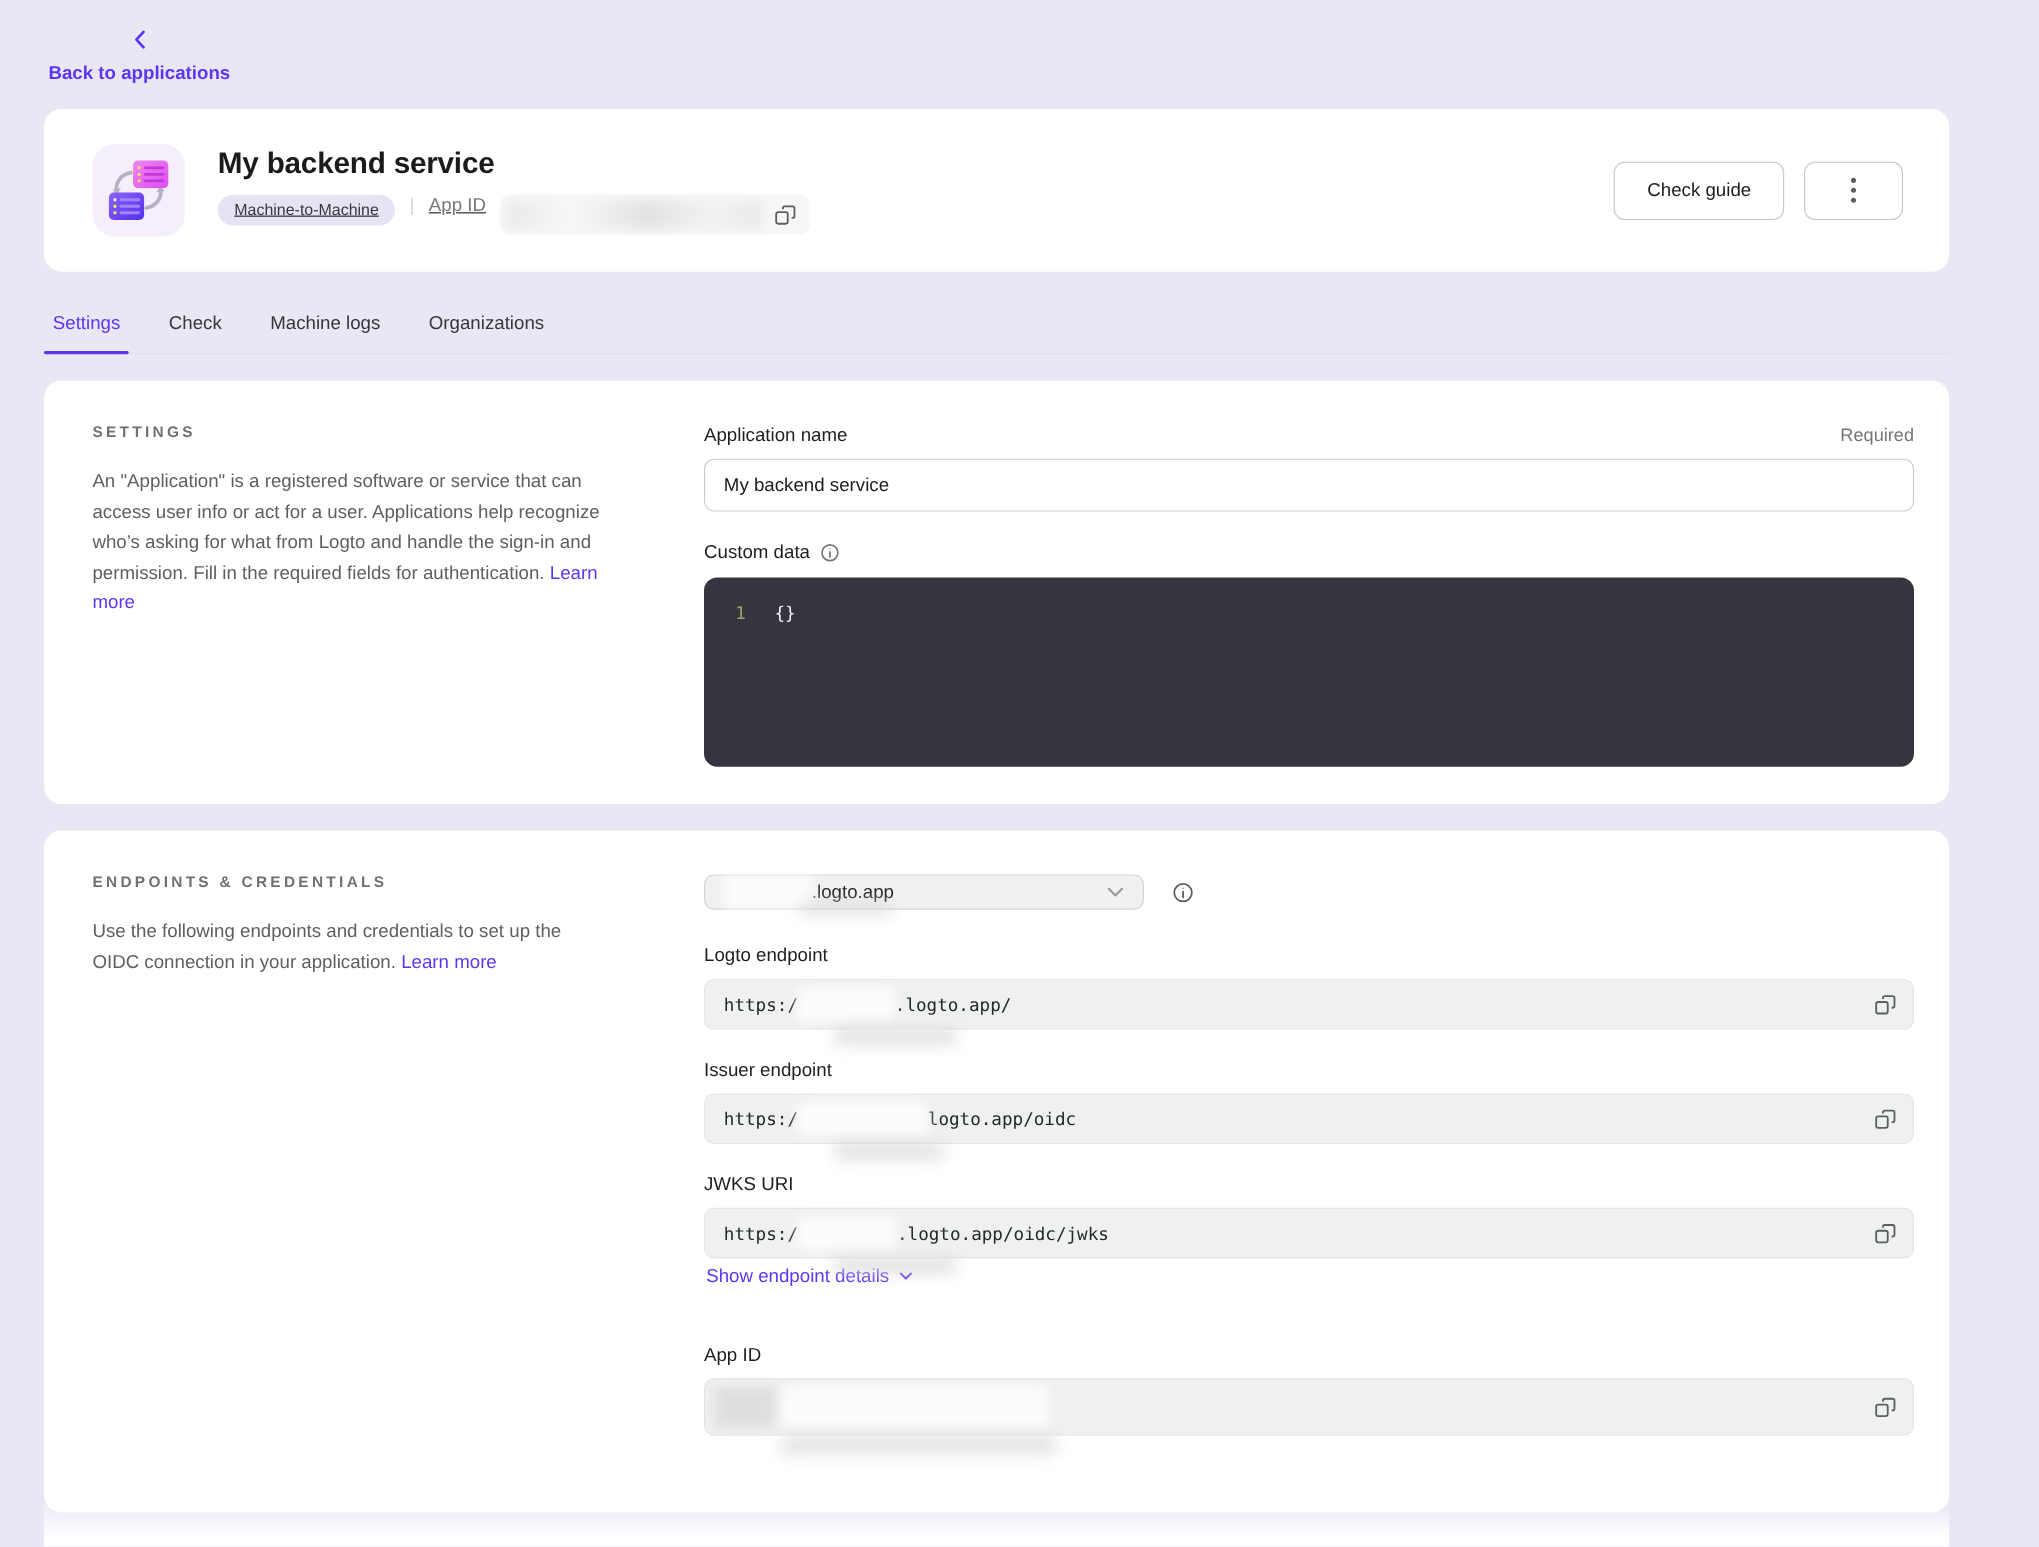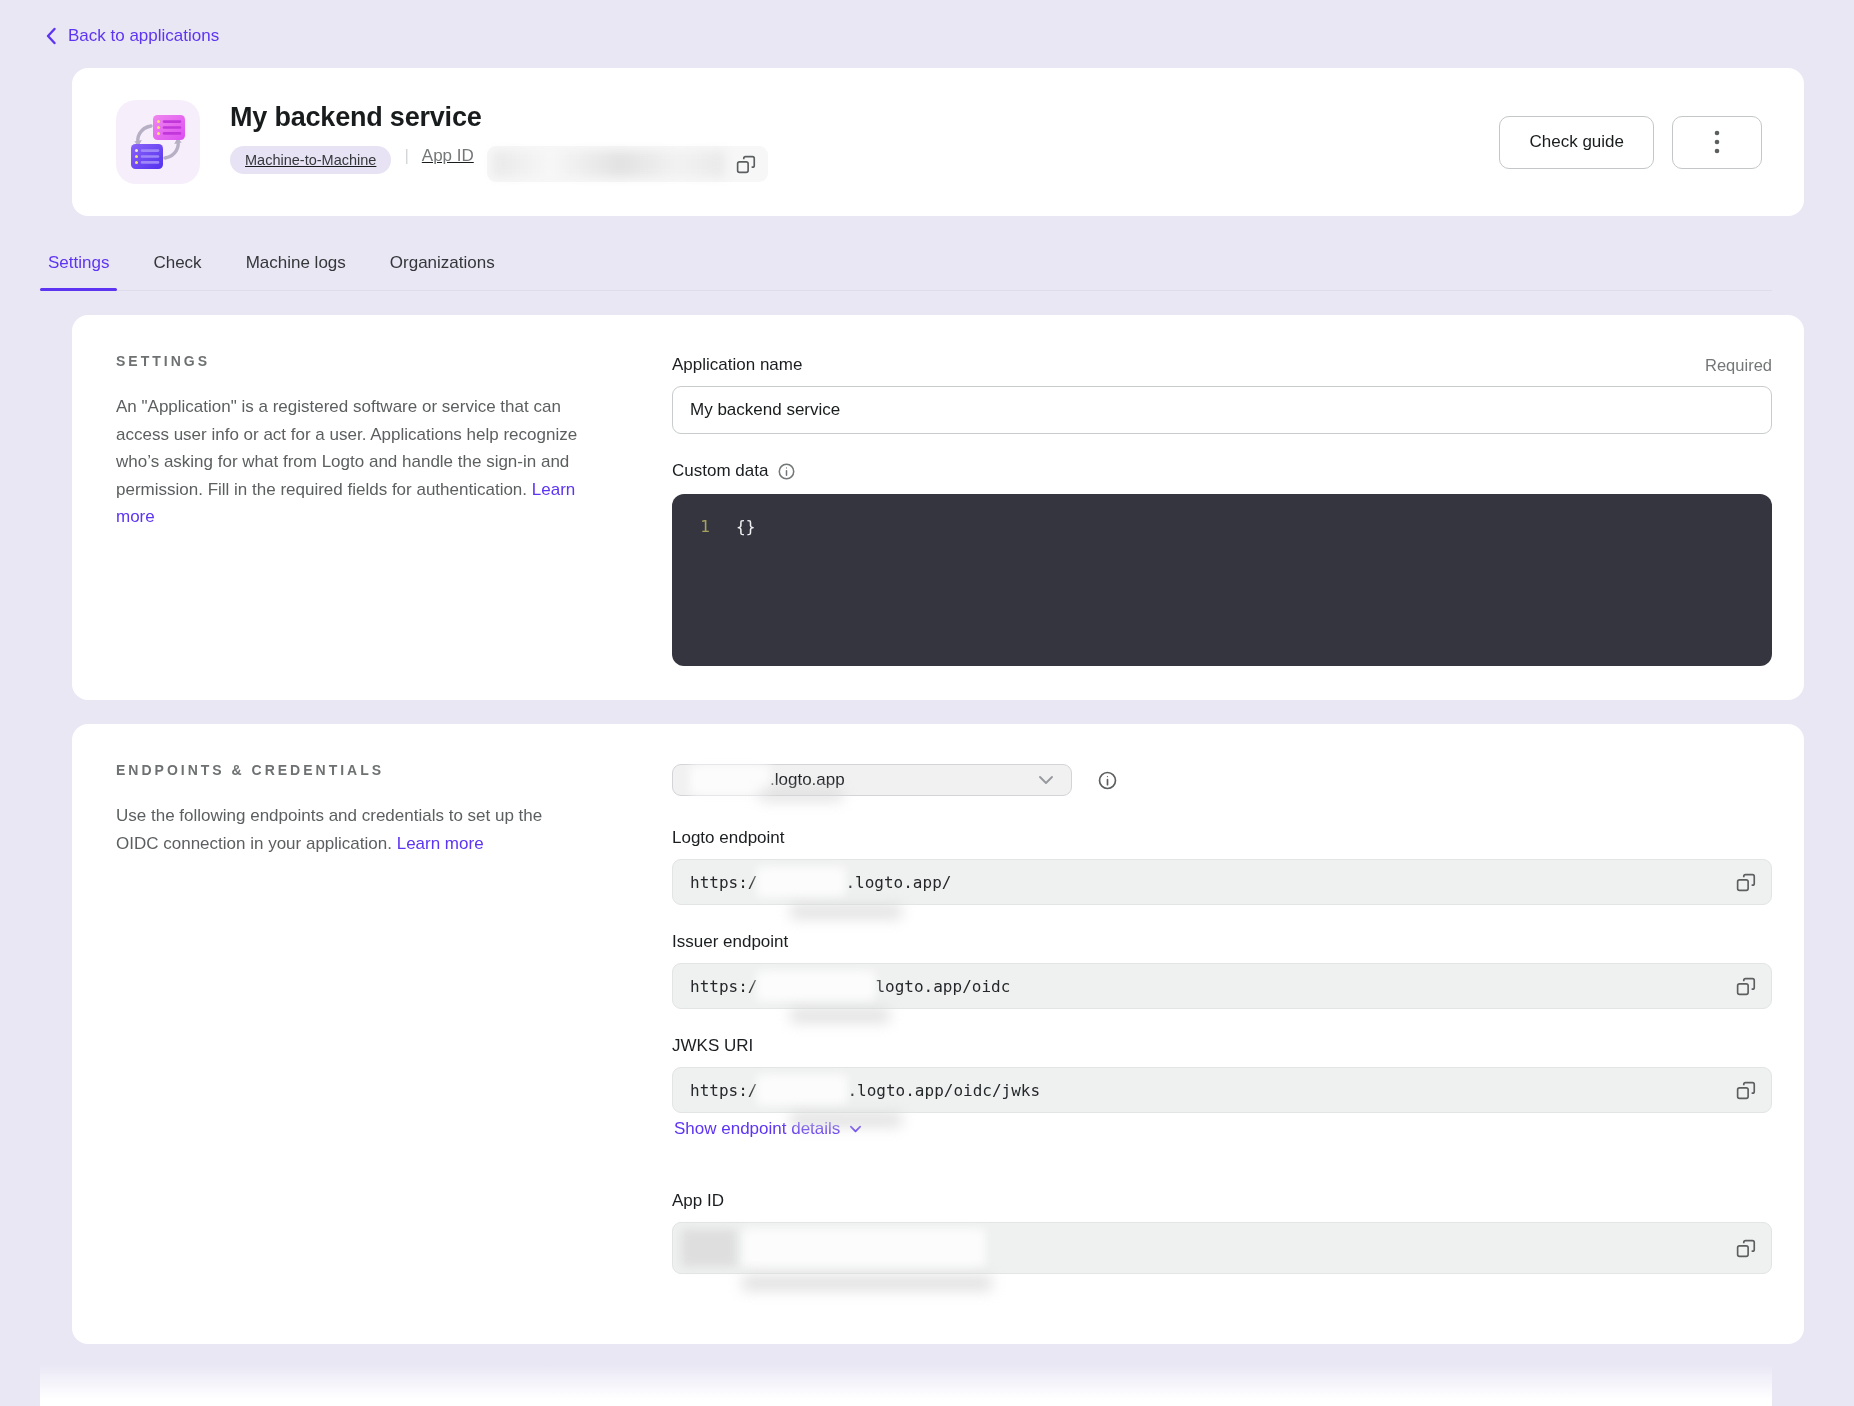--- a/index.html
+++ b/index.html
@@ -7,23 +7,23 @@
   body {
     background:#eae7f5;
     font-family:"Liberation Sans", sans-serif;
     color:#191c1d;
     overflow:hidden;
     position:relative;
   }
   .page { padding:24px 0 0 40px; width:1772px; }
 
   
-  .back-link { display:inline-flex; align-items:center; gap:11px; color:#5d34f2; font-size:17px; font-weight:400; cursor:pointer; margin:2px 0 22px 4px; }
-
-  .card { background:#fff; border-radius:16px; width:1732px;margin-left:32px; }
+  .back-link { display:inline-flex; align-items:center; gap:11px; color:#5d34f2; font-size:17px; font-weight:700; cursor:pointer; margin:2px 0 22px 4px;flex-direction:column; }
+
+  .card { background:#fff; border-radius:16px; width:1732px; }
 
   
   .header-card { display:flex; align-items:center; padding:24px 42px 24px 44px; height:148px; }
   .app-logo { width:84px; height:84px; border-radius:20px; background:#f6eefb; flex:none; display:flex; align-items:center; justify-content:center; }
   .title-block { margin-left:30px; }
   .app-title { font-size:27px; font-weight:700; letter-spacing:-0.2px; margin-bottom:13px; }
   .meta-row { display:flex; align-items:flex-start; gap:13px;text-decoration:underline; }
   .badge { background:#e7e3f4; color:#35383b; font-size:14.5px; padding:6px 15px; border-radius:18px; }
   .meta-divider { color:#d4d7d7; font-size:17px; }
   .appid-label { color:#747778; font-size:17px; }

